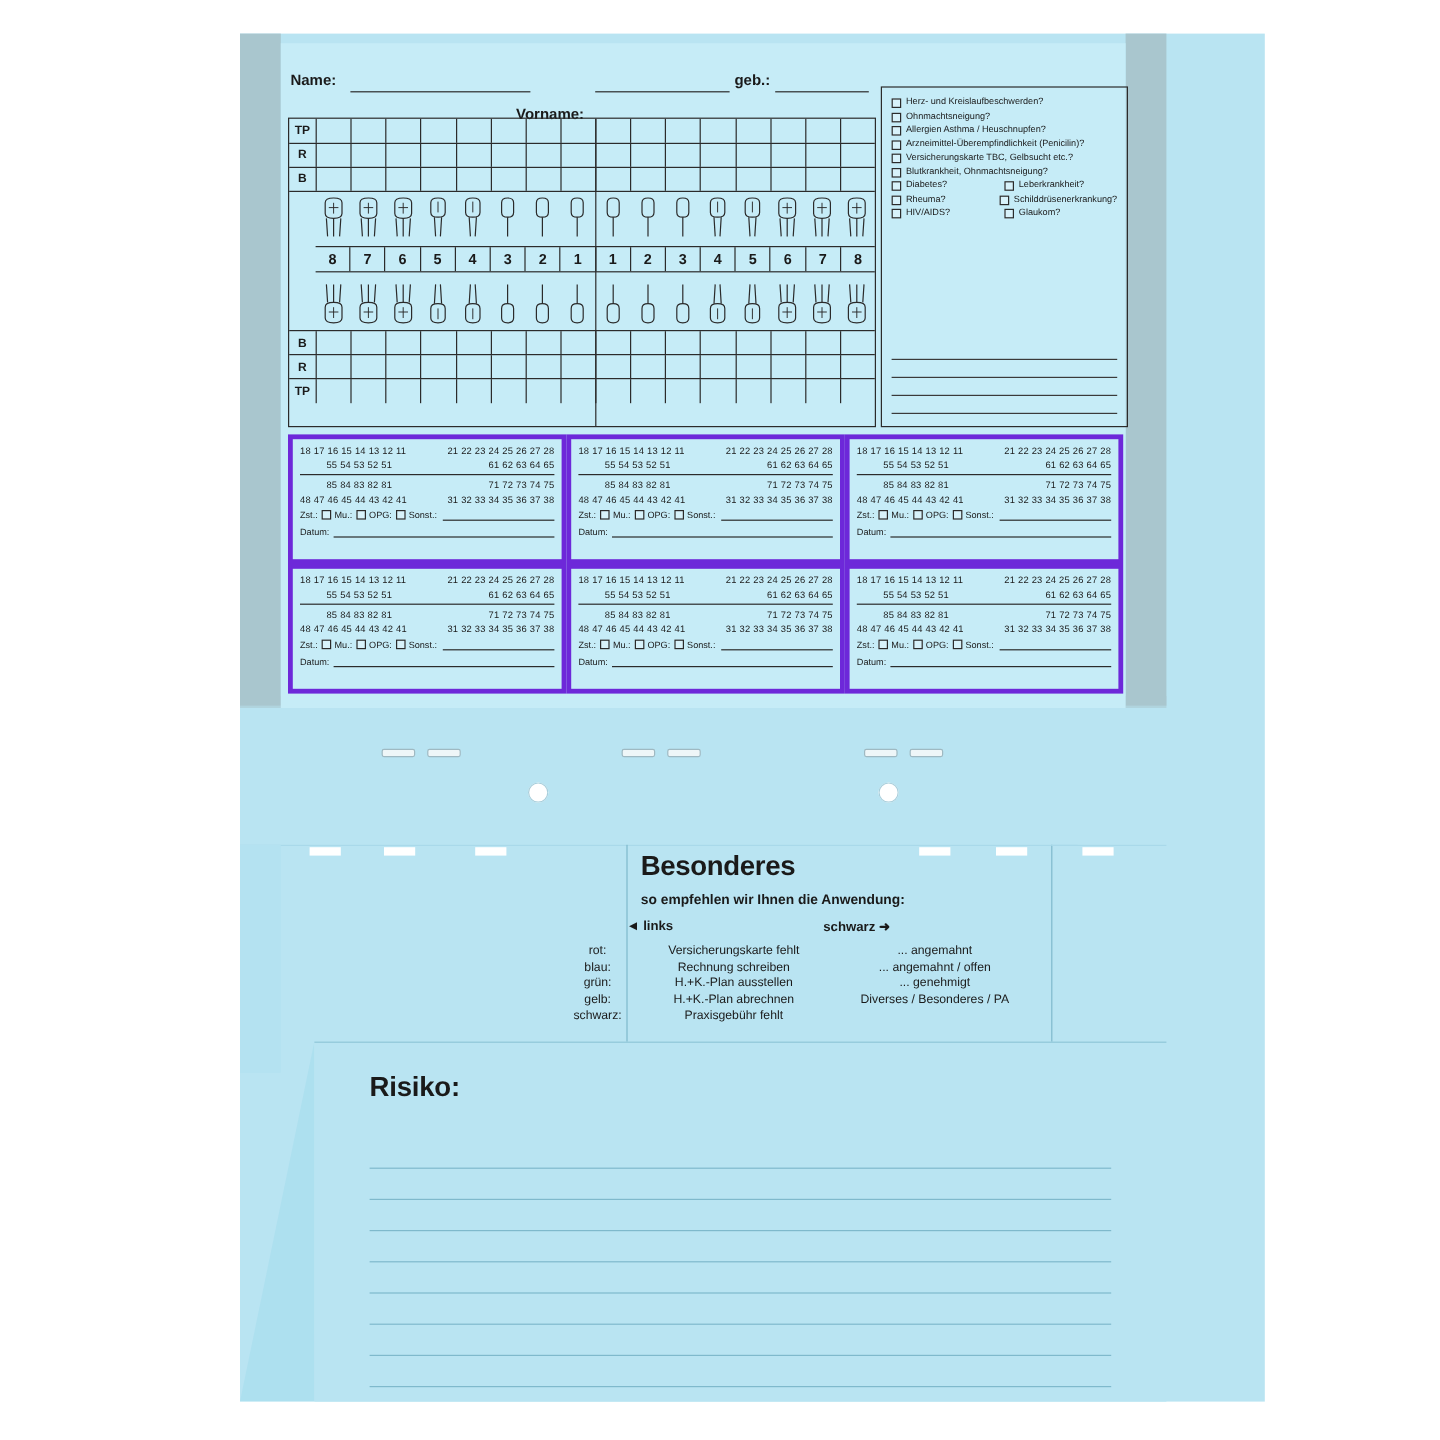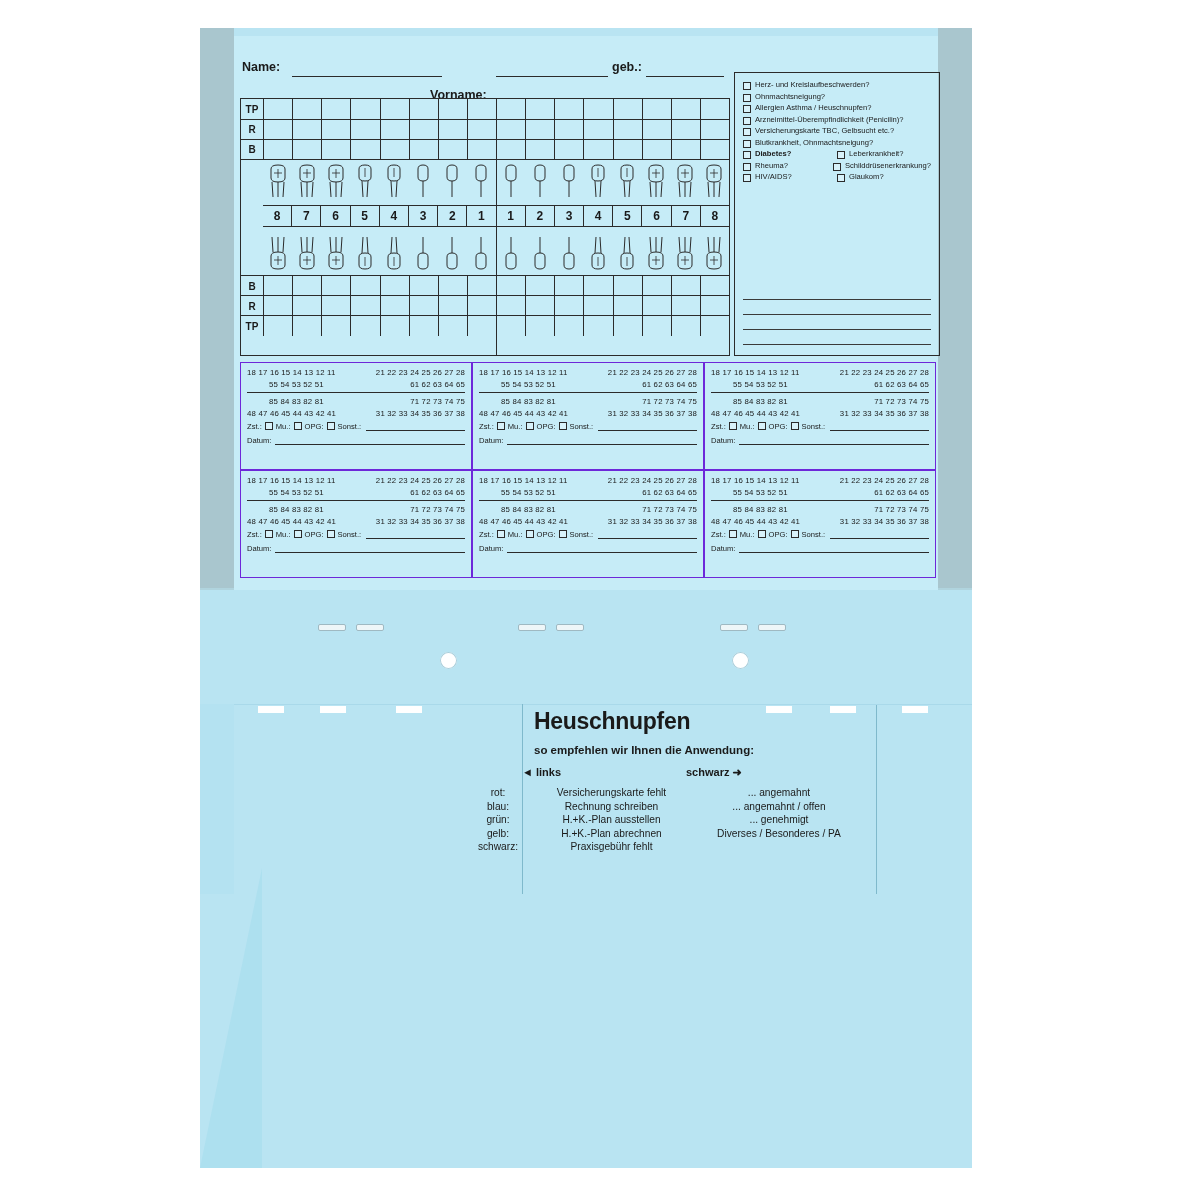--- a/index.html
+++ b/index.html
@@ -1,20 +1,20 @@
 <!DOCTYPE html>
 <html><head>
 <meta charset="utf-8">
 <style>
   html,body{margin:0;padding:0;background:#ffffff;}
   body{width:1200px;height:1200px;font-family:"Liberation Sans",sans-serif;color:#1a1a1a;}
   #sheet{position:relative;width:1200px;height:1200px;overflow:hidden;}
 
   
-  .folder{position:absolute;left:200px;top:28px;width:772px;height:1140px;background:#b9e4f2;}
+  .folder{position:absolute;left:200px;top:28px;width:854px;height:1140px;background:#b9e4f2;}
   .grey-strip{position:absolute;background:#a9c6ce;}
 
   
   .topcard{position:absolute;left:234px;top:36px;width:704px;height:546px;background:#c6ecf7;}
 
   
   .hdr{position:absolute;left:0;top:0;width:100%;height:52px;}
   .hdr .lbl{position:absolute;font-size:12.5px;font-weight:bold;}
   .hdr .rule{position:absolute;border-bottom:1px solid #2b2b2b;height:0;}
 
@@ -36,21 +36,21 @@
 
   
   .anam{position:absolute;left:500px;top:36px;width:204px;height:282px;border:1px solid #2b2b2b;background:transparent;}
   .anam-item{display:flex;align-items:flex-start;margin:0 0 2.5px 0;font-size:7.6px;line-height:1.15;}
   .cb{width:6px;height:6px;border:1px solid #2b2b2b;margin-right:4px;margin-top:1px;flex:none;background:#d8f2fa;}
   .anam-lines{position:absolute;left:8px;right:8px;bottom:6px;}
   .anam-lines div{border-bottom:1px solid #3a3a3a;height:14px;}
 
   
   .findgrid{position:absolute;left:6px;top:326px;width:698px;height:218px;}
-  .fblock{position:absolute;border:1px solid #6d28d9;width:232px;height:108px;box-sizing:border-box;}
+  .fblock{position:absolute;border:4px solid #6d28d9;width:232px;height:108px;box-sizing:border-box;}
   .fbl-inner{padding:5px 6px 0 6px;font-size:7.8px;}
   .frow{display:flex;justify-content:space-between;letter-spacing:.2px;margin-bottom:3px;}
   .frow .left,.frow .right{white-space:nowrap;}
   .frow.indent{padding-left:22px;padding-right:0;gap:26px;}
   .fline{border-bottom:1px solid #2b2b2b;margin:1px 0 4px 0;height:0;}
   .zst{display:flex;align-items:center;font-size:7.6px;gap:3px;margin-top:3px;}
   .zst .cbx{width:6px;height:6px;border:1px solid #2b2b2b;display:inline-block;background:#d8f2fa;}
   .zst .ul{flex:1;border-bottom:1px solid #2b2b2b;height:9px;margin-left:2px;}
   .datum{display:flex;align-items:center;font-size:7.6px;margin-top:4px;}
   .datum .ul{flex:1;border-bottom:1px solid #2b2b2b;height:9px;margin-left:4px;}
@@ -495,21 +495,21 @@
           <div class="anam-item">
             <span class="cb"></span>
             <span>Versicherungskarte TBC, Gelbsucht etc.?</span>
           </div>
           <div class="anam-item">
             <span class="cb"></span>
             <span>Blutkrankheit, Ohnmachtsneigung?</span>
           </div>
           <div class="anam-item">
             <span class="cb"></span>
-            <span style="width:82px;font-weight:bold;">Diabetes?</span>
+            <span style="width:82px;">Diabetes?</span>
             <span class="cb"></span>
             <span>Leberkrankheit?</span>
           </div>
           <div class="anam-item">
             <span class="cb"></span>
             <span style="width:82px;">Rheuma?</span>
             <span class="cb"></span>
             <span>Schilddrüsenerkrankung?</span>
           </div>
           <div class="anam-item">
@@ -764,21 +764,21 @@
     <div class="slot" style="left:196px;top:678px;"></div>
     <div class="slot" style="left:566px;top:678px;"></div>
     <div class="slot" style="left:630px;top:678px;"></div>
     <div class="slot" style="left:702px;top:678px;"></div>
 
     <div class="signal">
       <div class="sigcol" style="left:322px;"></div>
       <div class="sigcol" style="left:676px;"></div>
       <div class="fold" style="left:676px;top:0;width:22px;height:1px;"></div>
 
-      <h1 class="sig-title" style="margin:0;">Heuschnupfen</h1>
+      <h1 class="sig-title" style="margin:0;">Besonderes</h1>
       <div class="sig-sub">so empfehlen wir Ihnen die Anwendung:</div>
       <div class="sig-links">◄ links</div>
       <div class="sig-rechts">schwarz ➜</div>
 
       <div class="sig-table">
         <div class="r">
           <span class="c1">rot:</span>
           <span class="c2">Versicherungskarte fehlt</span>
           <span class="c3">... angemahnt</span>
         </div>
@@ -798,17 +798,31 @@
           <span class="c3">Diverses / Besonderes / PA</span>
         </div>
         <div class="r">
           <span class="c1">schwarz:</span>
           <span class="c2">Praxisgebühr fehlt</span>
           <span class="c3"></span>
         </div>
       </div>
     </div>
 
+    <div class="risiko" style="left:62px;top:840px;width:710px;height:300px;background:#b9e4f2;">
+      <div class="edge" style="left:0;top:0;width:710px;height:1px;background:#8fc6d8;"></div>
+      <h2>Risiko:</h2>
+      <div class="rlines">
+        <div></div>
+        <div></div>
+        <div></div>
+        <div></div>
+        <div></div>
+        <div></div>
+        <div></div>
+        <div></div>
+      </div>
+    </div>
 
     <div class="edge" style="left:0;top:840px;width:62px;height:300px;background:#ade0ef;clip-path:polygon(100% 0,100% 100%,0 100%);"></div>
     <div class="edge" style="left:0;top:676px;width:34px;height:190px;background:#b4e2f1;"></div>
   </div>
 </div>
 
 </body></html>

